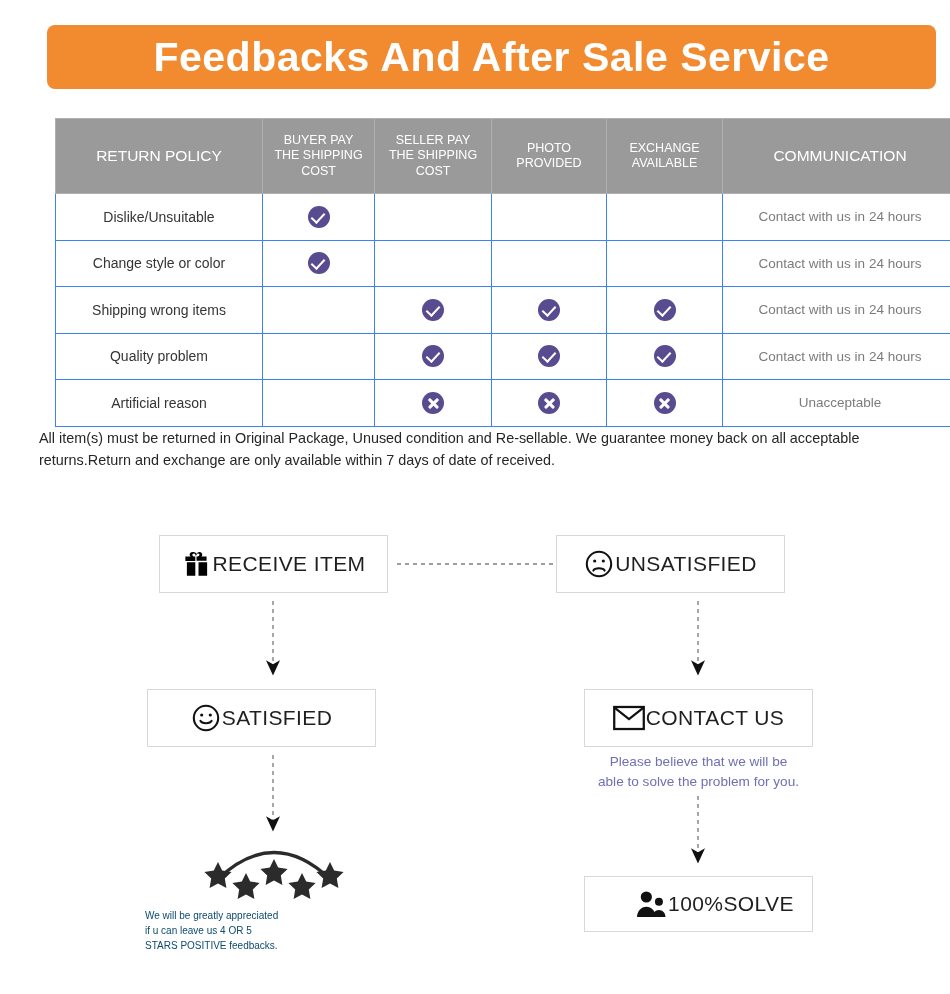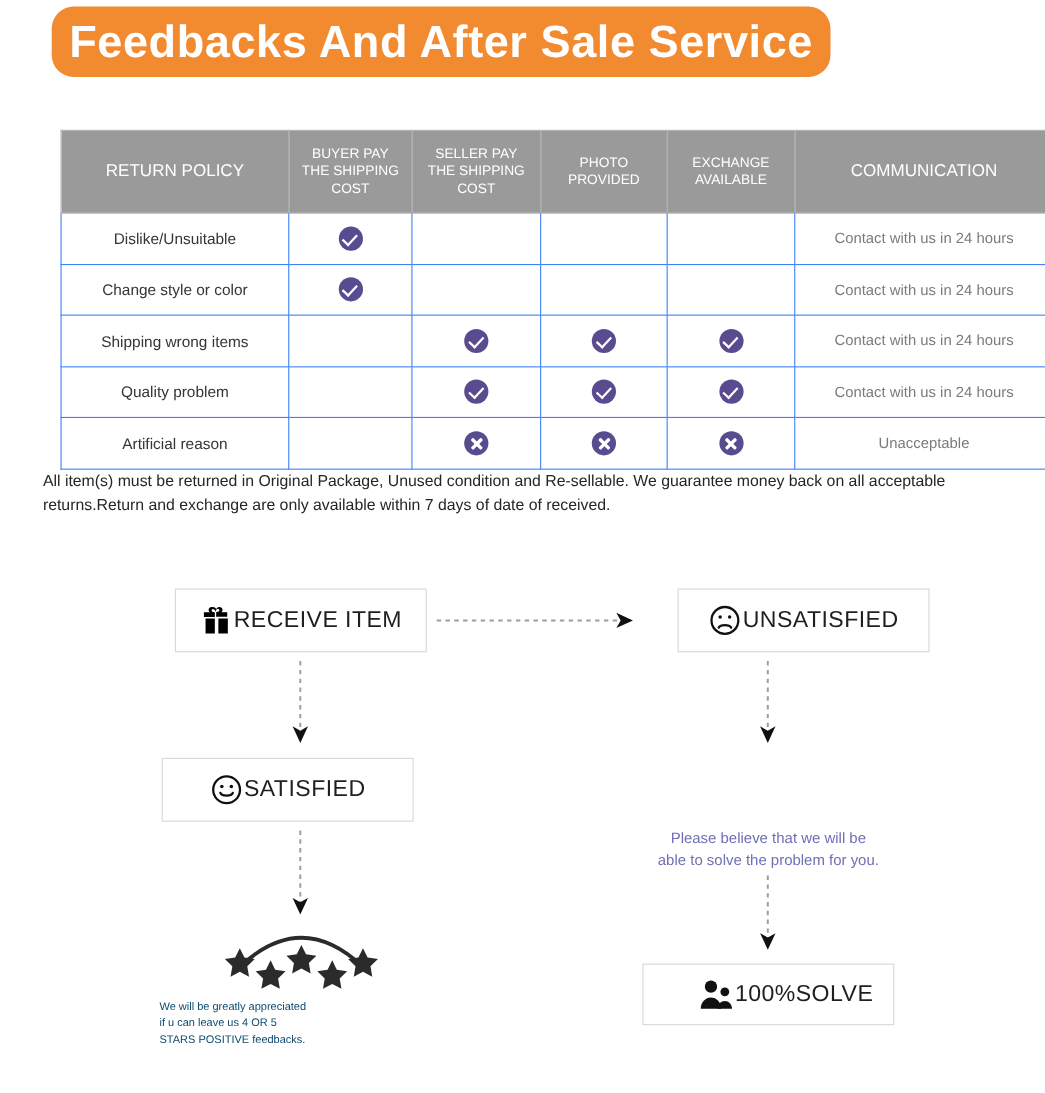--- a/index.html
+++ b/index.html
@@ -8,24 +8,24 @@
     background:#ffffff;
     font-family:"Liberation Sans", sans-serif;
     color:#333;
     position:relative;
     overflow:hidden;
   }
 
   
   .banner{
     position:absolute;
-    left:47px; top:6px;
-    width:708px; height:64px;
+    left:47px; top:25px;
+    width:889px; height:64px;
     background:#f28a30;
-    border-radius:20px;
+    border-radius:8px;
     display:flex; align-items:center; justify-content:center;
   }
   .banner-title{
     color:#ffffff;
     font-size:41px;
     font-weight:bold;
     letter-spacing:.5px;
     line-height:1;
     white-space:nowrap;
   }
@@ -123,21 +123,21 @@
   }
   .fbox .flabel{
     font-size:21px;
     color:#1f1f1f;
     letter-spacing:.4px;
     white-space:nowrap;
   }
   .ficon{ display:flex; align-items:center; justify-content:center; }
 
   #box-receive   { left:159px; top:535px; width:229px; height:58px; }
-  #box-unsat     { left:616px; top:535px; width:229px; height:58px; }
+  #box-unsat     { left:556px; top:535px; width:229px; height:58px; }
   #box-sat       { left:147px; top:689px; width:229px; height:58px; }
   #box-contact   { left:584px; top:689px; width:229px; height:58px; }
   #box-solve     { left:584px; top:876px; width:229px; height:56px;padding-left:32px; }
 
   .contact-note{
     position:absolute;
     left:575px; top:752px;
     width:247px;
     text-align:center;
     font-size:13.6px;
@@ -296,20 +296,29 @@
       <svg width="30" height="30" viewBox="0 0 32 32">
         <circle cx="16" cy="16" r="13" fill="none" stroke="#111" stroke-width="2.2"></circle>
         <circle cx="11.4" cy="12.8" r="1.7" fill="#111"></circle>
         <circle cx="20.6" cy="12.8" r="1.7" fill="#111"></circle>
         <path d="M10 19c1.6 3.4 10.4 3.4 12 0" fill="none" stroke="#111" stroke-width="2.2" stroke-linecap="round"></path>
       </svg>
     </span>
     <span class="flabel">SATISFIED</span>
   </div>
 
+  <div class="fbox" id="box-contact">
+    <span class="ficon">
+      <svg width="32" height="26" viewBox="0 0 34 26">
+        <rect x="1.3" y="1.3" width="31.4" height="23.4" fill="none" stroke="#111" stroke-width="2.4"></rect>
+        <path d="M1.9 2.2 L17 14.2 L32.1 2.2" fill="none" stroke="#111" stroke-width="2.4"></path>
+      </svg>
+    </span>
+    <span class="flabel">CONTACT US</span>
+  </div>
 
   <div class="contact-note">
     <div>Please believe that we will be</div>
     <div>able to solve the problem for you.</div>
   </div>
 
   <div class="fbox" id="box-solve">
     <span class="ficon">
       <svg width="32" height="28" viewBox="0 0 34 30">
         <circle cx="12" cy="7.5" r="6" fill="#111"></circle>

